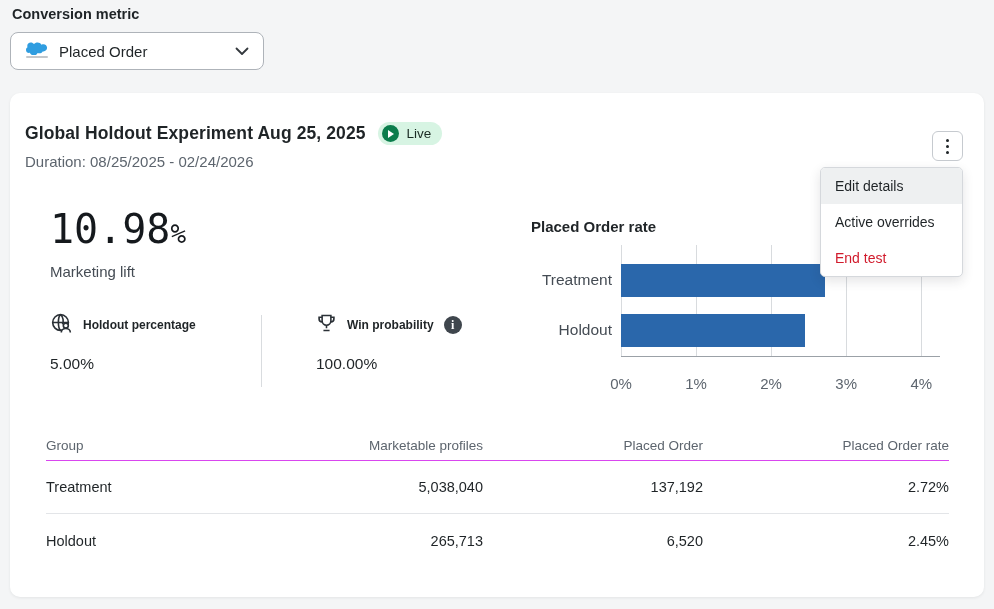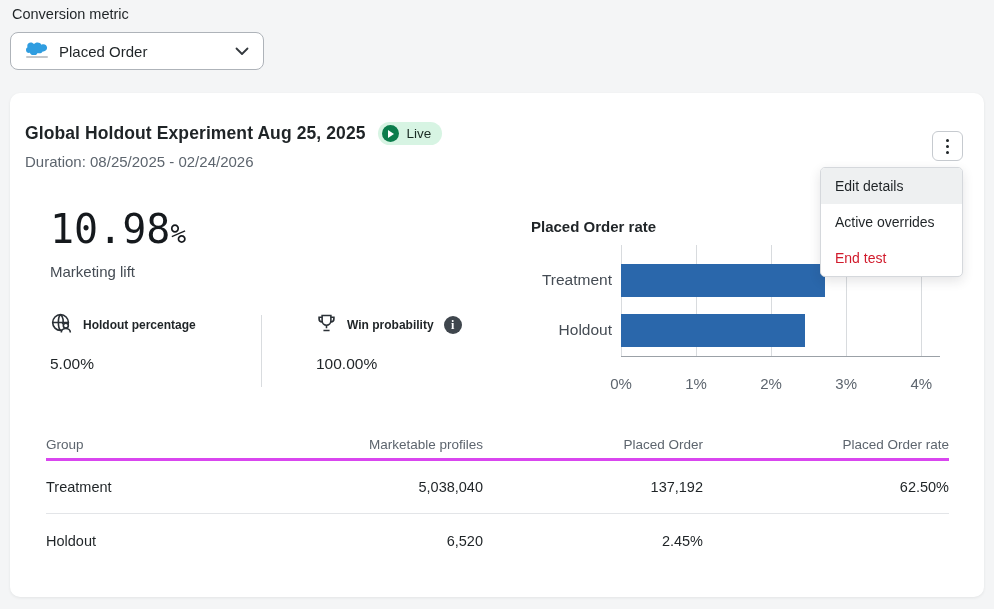--- a/index.html
+++ b/index.html
@@ -1,21 +1,21 @@
 <!DOCTYPE html>
 <html><head>
 <meta charset="utf-8">
 <style>
   * { margin: 0; padding: 0; box-sizing: border-box; }
   html, body { width: 994px; height: 609px; }
   body { font-family: "Liberation Sans", sans-serif; background: #f4f5f6; }
   #app { position: relative; width: 994px; height: 609px; overflow: hidden; }
 
   
-  .metric-label { position: absolute; left: 12px; top: 6px; font-size: 14.5px; color: #1f2427; }
+  .metric-label { position: absolute; left: 12px; top: 6px; font-size: 14.5px; color: #1f2427; font-weight: bold; }
   .metric-select {
     position: absolute; left: 10px; top: 32px; width: 254px; height: 38px;
     background: #fff; border: 1px solid #aeb3b9; border-radius: 8px;
     display: flex; align-items: center; padding: 0 14px; cursor: pointer;
   }
   .metric-select .sel-icon { width: 24px; height: 20px; display: flex; flex-direction: column; align-items: center; }
   .metric-select .sel-icon .micro-text { width: 22px; height: 2px; background: #c3c7cb; margin-top: 1px; border-radius: 1px; }
   .metric-select .sel-text { margin-left: 10px; font-size: 15px; color: #1f2427; flex: 1; }
   .metric-select .chev { display: flex; align-items: center; }
 
@@ -80,21 +80,21 @@
   .gridline { position: absolute; top: 0; bottom: 0; width: 1px; background: #d8dbde; }
   .chart-bar { position: absolute; left: 0; height: 33px; }
   .chart-bar.b0 { top: 19px; }
   .chart-bar.b1 { top: 69px; }
   .tick-row { position: absolute; left: 621px; top: 375px; width: 319px; height: 20px; }
   .tick { position: absolute; transform: translateX(-50%); font-size: 15px; color: #5d656e; }
 
   
   .tbl { position: absolute; left: 46px; top: 430px; width: 903px; }
   .tbl-row { display: grid; grid-template-columns: 200px 237px 220px 246px; align-items: center; }
-  .tbl-head { height: 31px; border-bottom: 3px solid #d946ef; }
+  .tbl-head { height: 31px; border-bottom: 1px solid #d946ef; }
   .tbl-head .cell { font-size: 13.5px; color: #5d656e; }
   .tbl-body-row { height: 53px; font-size: 14.5px; color: #1f2427; }
   .tbl-body-row.bordered { border-bottom: 1px solid #e3e5e8; }
   .cell.num { text-align: right; }
 </style>
 </head>
 <body>
 
 <div id="app">
 
@@ -200,22 +200,23 @@
     <div class="tbl-row tbl-head">
       <div class="cell">Group</div>
       <div class="cell num">Marketable profiles</div>
       <div class="cell num">Placed Order</div>
       <div class="cell num">Placed Order rate</div>
     </div>
     <div class="tbl-row tbl-body-row bordered">
       <div class="cell">Treatment</div>
       <div class="cell num">5,038,040</div>
       <div class="cell num">137,192</div>
-      <div class="cell num">62.50%</div>
+      <div class="cell num">2.72%</div>
     </div>
     <div class="tbl-row tbl-body-row">
       <div class="cell">Holdout</div>
+      <div class="cell num">265,713</div>
       <div class="cell num">6,520</div>
       <div class="cell num">2.45%</div>
     </div>
   </div>
 
 </div>
 
 </body></html>

